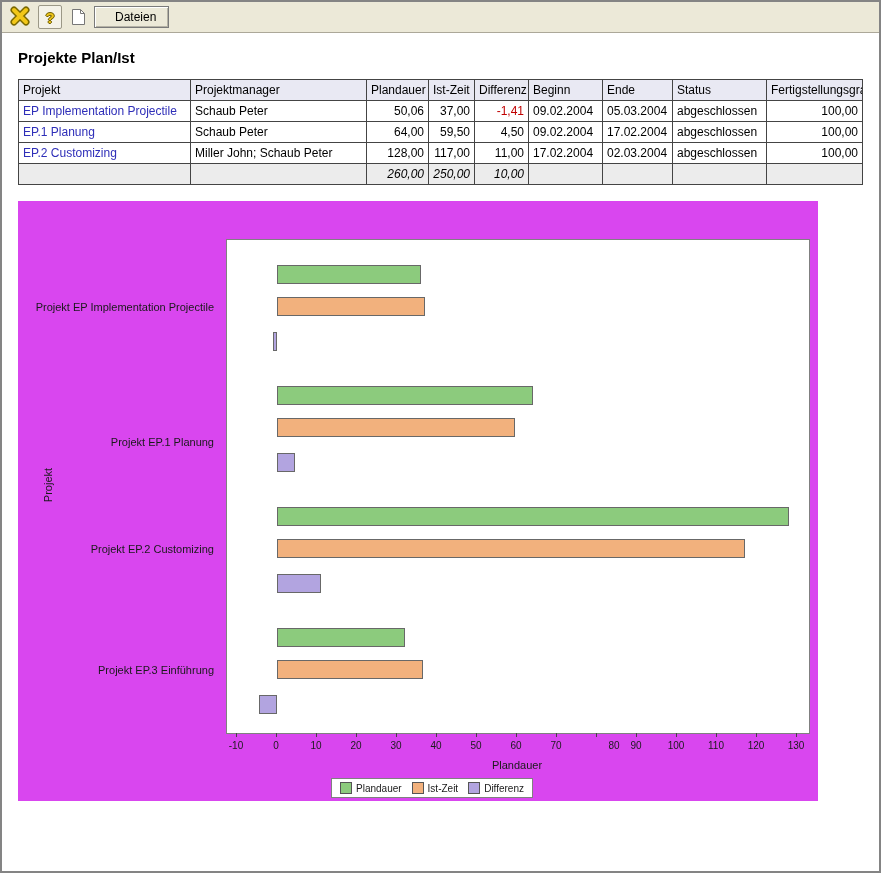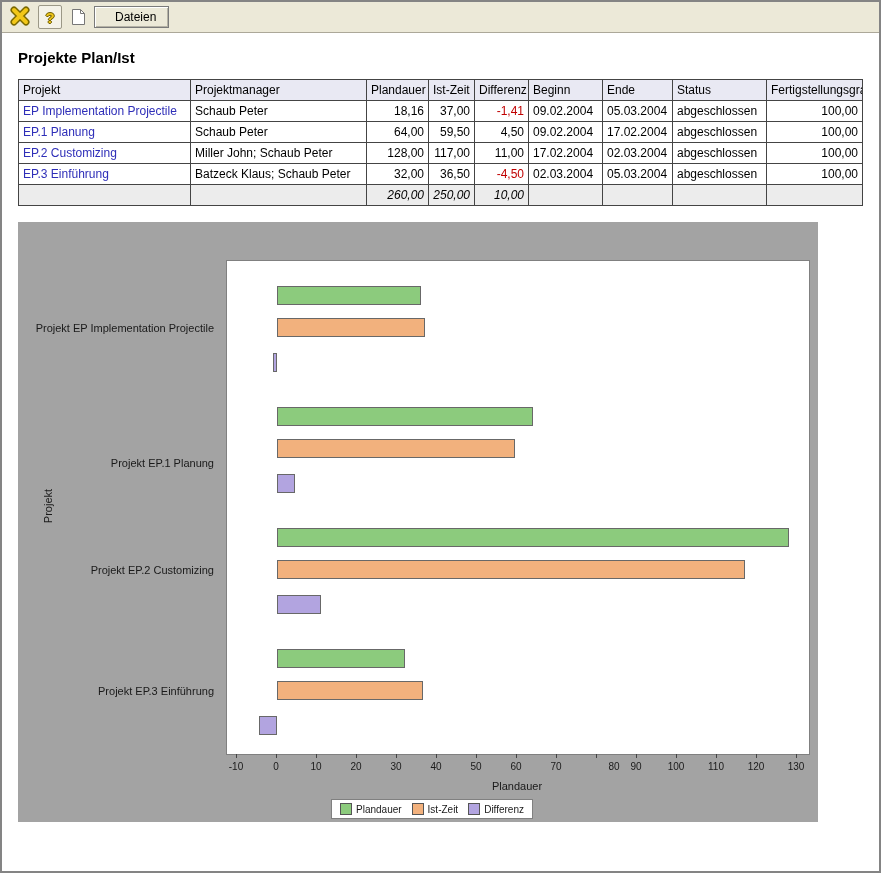--- a/index.html
+++ b/index.html
@@ -23,21 +23,21 @@
   .page-title{font-size:15px;font-weight:bold;margin:16px 0 13px 0;color:#000;}
   
   table{width:100%;border-collapse:collapse;font-size:12px;table-layout:fixed;}
   th,td{border:1px solid #444;padding:3px 4px;white-space:nowrap;overflow:hidden;text-align:left;}
   th{background:#e9e9f3;font-weight:normal;}
   td.num,th.num{text-align:right;}
   td .proj-link{color:#2e2eb8;text-decoration:none;cursor:pointer;}
   td.neg{color:#c00000;}
   tfoot td{background:#ececec;font-style:italic;}
   
-  .chart-panel{margin:16px 0 0 0;width:800px;height:600px;background:#a3a3a3;position:relative;
+  .chart-panel{margin:16px 0 0 0;width:800px;height:600px;background:#d946ef;position:relative;
     font-family:"Liberation Sans",sans-serif;}
   .plot{position:absolute;left:208px;top:38px;width:582px;height:493px;background:#fff;
     border:1px solid #808080;}
   .bar{position:absolute;border:1px solid #686868;box-sizing:border-box;}
   .cat-label{position:absolute;right:604px;transform:translateY(-50%);font-size:11px;color:#1a1a1a;
     white-space:nowrap;}
   .cat-0{top:106px;}.cat-1{top:241px;}.cat-2{top:348px;}.cat-3{top:469px;}
   .y-label{position:absolute;left:30px;top:284px;transform:translate(-50%,-50%) rotate(-90deg);
     font-size:11px;color:#1a1a1a;}
   .x-axis{position:absolute;left:208px;top:531px;width:584px;height:34px;}
@@ -102,21 +102,21 @@
           <th>Beginn</th>
           <th>Ende</th>
           <th>Status</th>
           <th>Fertigstellungsgrad</th>
         </tr>
       </thead>
       <tbody>
         <tr>
           <td><a class="proj-link">EP Implementation Projectile</a></td>
           <td>Schaub Peter</td>
-          <td class="num">18,16</td>
+          <td class="num">50,06</td>
           <td class="num">37,00</td>
           <td class="num neg">-1,41</td>
           <td>09.02.2004</td>
           <td>05.03.2004</td>
           <td>abgeschlossen</td>
           <td class="num">100,00</td>
         </tr>
         <tr>
           <td><a class="proj-link">EP.1 Planung</a></td>
           <td>Schaub Peter</td>
@@ -129,31 +129,20 @@
           <td class="num">100,00</td>
         </tr>
         <tr>
           <td><a class="proj-link">EP.2 Customizing</a></td>
           <td>Miller John; Schaub Peter</td>
           <td class="num">128,00</td>
           <td class="num">117,00</td>
           <td class="num">11,00</td>
           <td>17.02.2004</td>
           <td>02.03.2004</td>
-          <td>abgeschlossen</td>
-          <td class="num">100,00</td>
-        </tr>
-        <tr>
-          <td><a class="proj-link">EP.3 Einführung</a></td>
-          <td>Batzeck Klaus; Schaub Peter</td>
-          <td class="num">32,00</td>
-          <td class="num">36,50</td>
-          <td class="num neg">-4,50</td>
-          <td>02.03.2004</td>
-          <td>05.03.2004</td>
           <td>abgeschlossen</td>
           <td class="num">100,00</td>
         </tr>
       </tbody>
       <tfoot>
         <tr>
           <td></td>
           <td></td>
           <td class="num">260,00</td>
           <td class="num">250,00</td>

